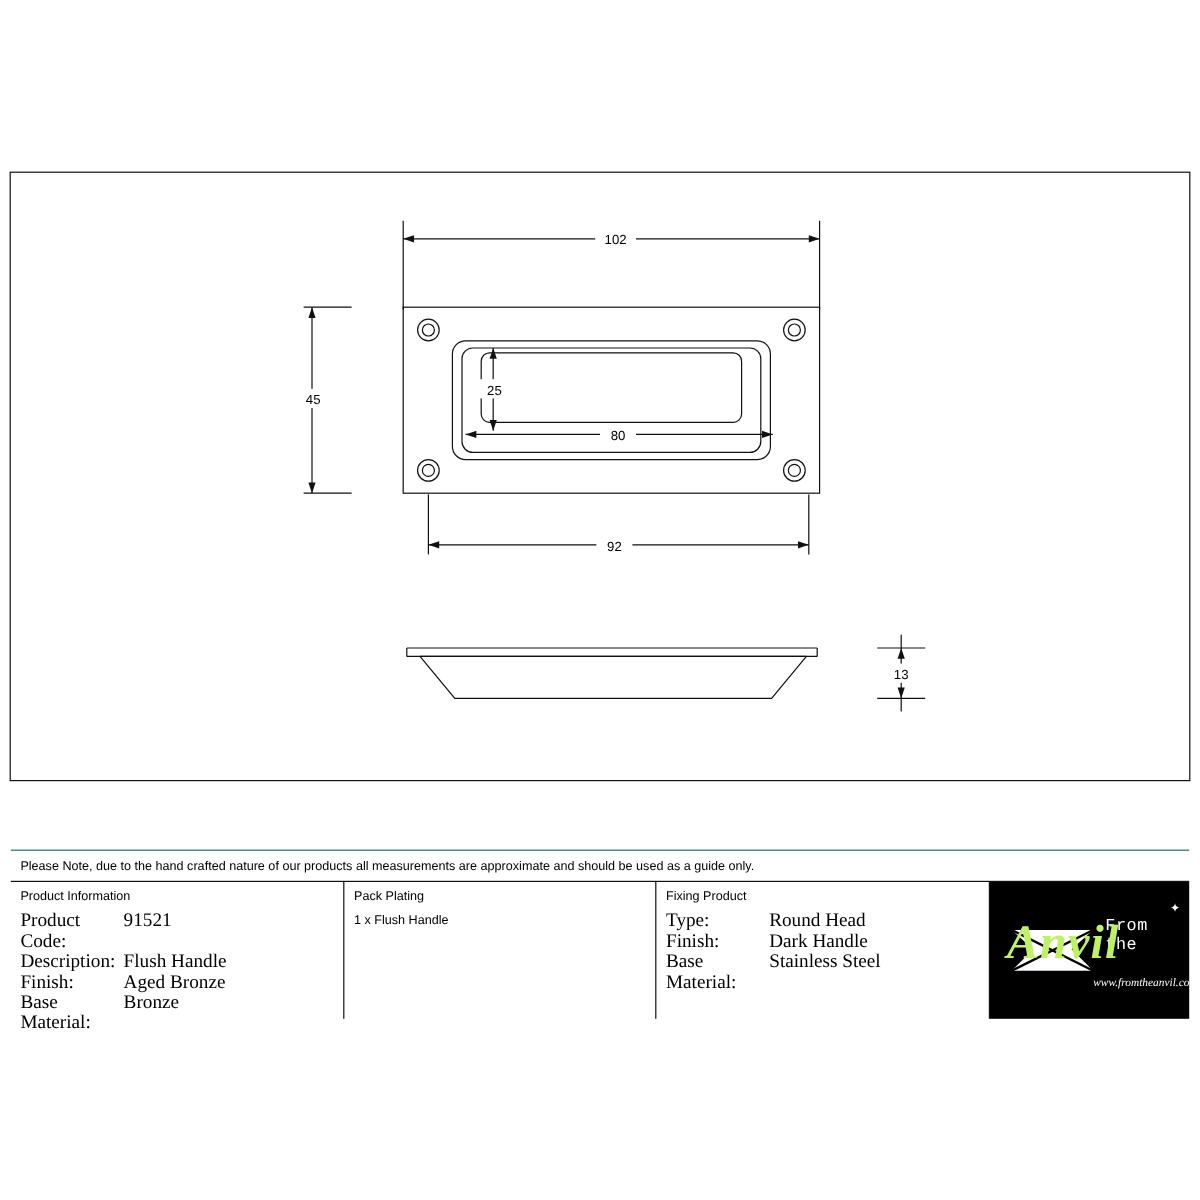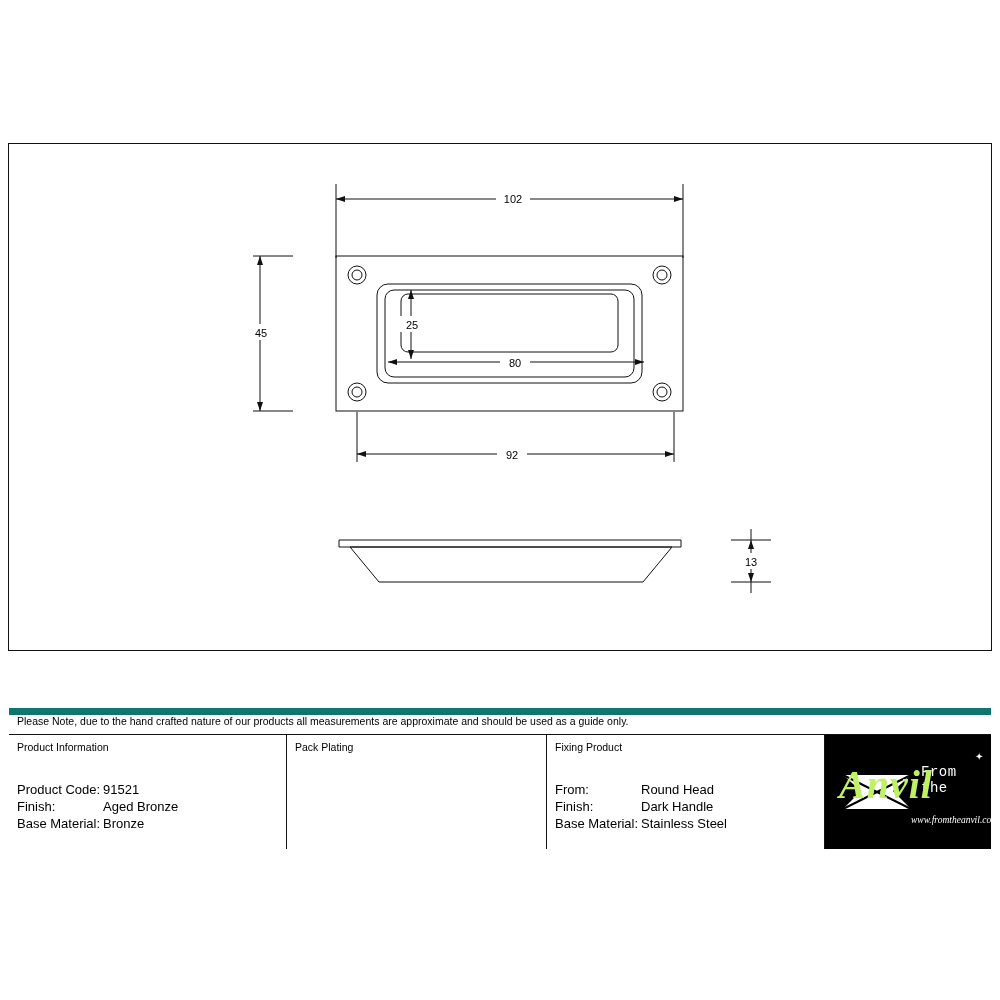--- a/index.html
+++ b/index.html
@@ -34,24 +34,24 @@
     font-size: 11px;
     fill: #000000;
   }
   
   #note {
     position: absolute;
     left: 0;
     top: 564px;
     width: 100%;
     height: 26px;
-    border-top: 7px solid #0f766e;
+    border-top: 1px solid #0f766e;
     box-sizing: border-box;
     display: flex;
-    align-items: flex-start;
+    align-items: center;
     padding-left: 8px;
     font-size: 10.5px;
   }
   
   #info {
     position: absolute;
     left: 0;
     top: 590px;
     width: 100%;
     height: 115px;
@@ -64,26 +64,27 @@
     border-right: 1px solid #111111;
     padding: 6px 0 0 8px;
     position: relative;
   }
   .col.c1 { width: 278px; }
   .col.c2 { width: 260px; }
   .col.c3 { width: 278px; }
   .col.c4 { width: 166px; border-right: none; padding: 0; }
   .colhead {
     font-size: 10.5px;
-    margin-bottom: 28px;
+    margin-bottom: 6px;
   }
   .row {
     display: flex;
-    font-size: 13px;
+    font-size: 16px;
     line-height: 17px;
+    font-family: Liberation Serif, serif;
   }
   .row .lbl { width: 86px; flex: 0 0 86px; }
   .row .val { }
   .plainrow {
     font-size: 10.5px;
     line-height: 17px;
   }
   
   #logo {
     position: absolute;
@@ -237,37 +238,42 @@
 
   <div id="info">
 
     <div class="col c1">
       <div class="colhead">Product Information</div>
       <div class="row">
         <span class="lbl">Product Code:</span>
         <span class="val">91521</span>
       </div>
       <div class="row">
+        <span class="lbl">Description:</span>
+        <span class="val">Flush Handle</span>
+      </div>
+      <div class="row">
         <span class="lbl">Finish:</span>
         <span class="val">Aged Bronze</span>
       </div>
       <div class="row">
         <span class="lbl">Base Material:</span>
         <span class="val">Bronze</span>
       </div>
     </div>
 
     <div class="col c2">
       <div class="colhead">Pack Plating</div>
+      <div class="plainrow">1 x Flush Handle</div>
     </div>
 
     <div class="col c3">
       <div class="colhead">Fixing Product</div>
       <div class="row">
-        <span class="lbl">From:</span>
+        <span class="lbl">Type:</span>
         <span class="val">Round Head</span>
       </div>
       <div class="row">
         <span class="lbl">Finish:</span>
         <span class="val">Dark Handle</span>
       </div>
       <div class="row">
         <span class="lbl">Base Material:</span>
         <span class="val">Stainless Steel</span>
       </div>

